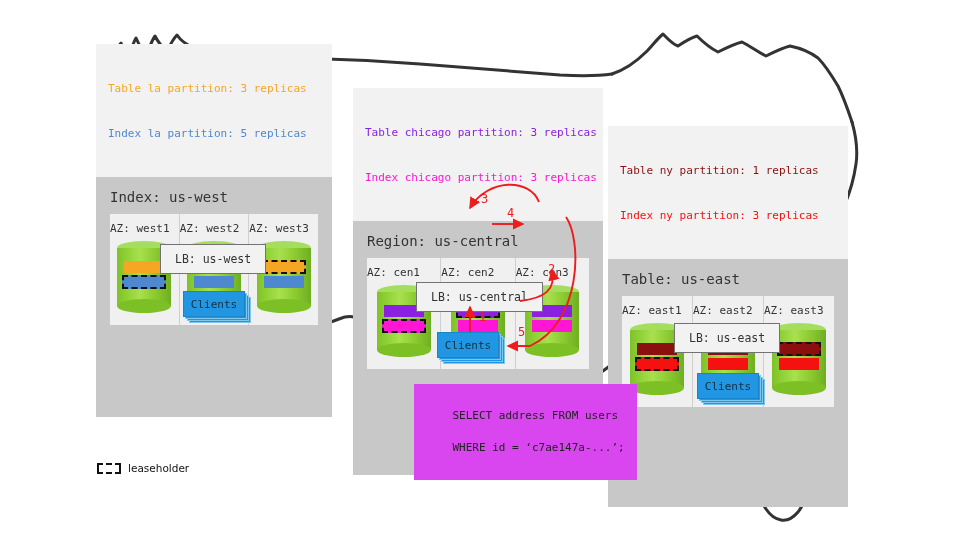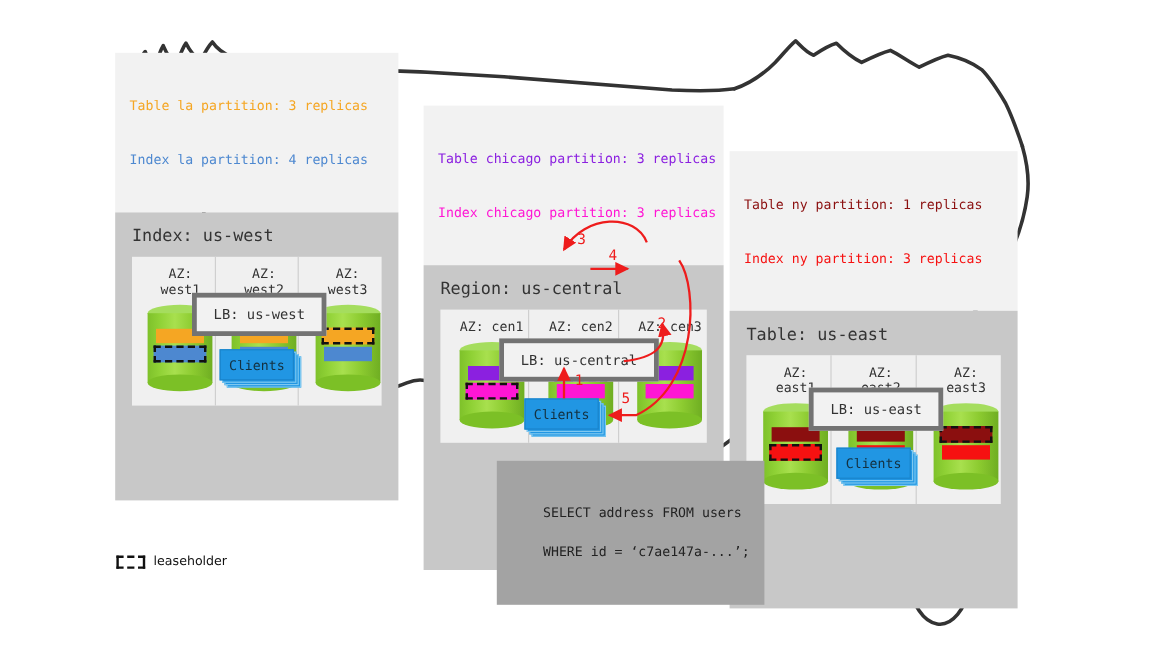--- a/index.html
+++ b/index.html
@@ -36,22 +36,21 @@
     font-family:"DejaVu Sans Mono","Liberation Mono",monospace;
   }
   .az-strip{
     background:#f0f0f0;
     margin:0 14px;
     display:flex;
     position:relative;
   }
   .az{
     flex:1 1 0;
-    padding:8px 0 12px 12px;
-    text-align:center;
+    padding:8px 0 12px 0;
     position:relative;
   }
   .az + .az{border-left:1px solid #cfcfcf;}
   .az-label{font-size:11px;color:#333;margin-bottom:6px;display:block;}
 
   
   .cyl{position:relative;width:54px;height:72px;margin:0 auto;}
   .cyl .body{
     position:absolute;left:0;top:7px;width:54px;height:58px;
     background:linear-gradient(to right,#7ec12a 0%,#8fd135 18%,#a8e04e 42%,#8ccb30 70%,#6fae22 100%);
@@ -70,21 +69,21 @@
   .band.b1{top:20px;}
   .band.b2{top:35px;}
   .band.lease{border:2px dashed #111111;box-sizing:border-box;height:14px;left:5px;width:44px;}
   .band.b1.lease{top:19px;}
   .band.b2.lease{top:34px;}
 
   
   .lb{
     position:absolute;
     background:#f2f2f2;
-    border:4px solid #737373;
+    border:1px solid #737373;
     font-size:11.5px;color:#333;
     padding:7px 14px;
     text-align:center;
     white-space:nowrap;
     z-index:20;
   }
   
   .clients{position:absolute;z-index:25;width:62px;height:26px;}
   .clients .sh{position:absolute;background:#2196e3;border:1px solid #7ec8f0;box-sizing:border-box;width:62px;height:26px;}
   .clients .s3{left:6px;top:6px;}
@@ -93,23 +92,23 @@
   .clients .front{
     position:absolute;left:0;top:0;width:62px;height:26px;
     background:#2196e3;border:1px solid #1a84cb;box-sizing:border-box;
     color:#14303f;font-size:11px;
     display:flex;align-items:center;justify-content:center;
   }
 
   
   .sqlbox{
     position:absolute;z-index:22;
-    background:#a3a3a3;
+    background:#d946ef;
     font-size:11px;color:#222;
-    padding:20px 12px;line-height:16px;white-space:pre;
+    padding:8px 12px;line-height:16px;white-space:pre;
   }
 
   
   .legend{position:absolute;z-index:30;display:flex;align-items:center;gap:7px;}
   .legend .swatch{width:24px;height:11px;border:2px dashed #111;box-sizing:border-box;}
   .legend .lbl{font-size:10.5px;color:#111;font-family:"DejaVu Sans","Liberation Sans",sans-serif;}
 
   .anum{
     position:absolute;z-index:45;color:#ee1c1c;font-size:12px;
     font-family:"DejaVu Sans Mono","Liberation Mono",monospace;
@@ -201,21 +200,21 @@
          C807,458 808,468 807,477 C806,486 803,494 798,500
          C793,506 787,509 781,508 C775,507 770,503 766,497
          C762,491 759,484 756,476 C753,468 751,460 749,452
          C747,444 746,436 745,428 C744,420 743,413 741,407
          C739,401 736,396 733,393"></path>
   </svg>
 
   <div class="region" style="left:96px;top:32px;width:236px;">
     <div class="region-head">
       <span class="ln" style="color:#f5a623">Table la partition: 3 replicas</span>
-      <span class="ln" style="color:#4d88d0">Index la partition: 4 replicas</span>
+      <span class="ln" style="color:#4d88d0">Index la partition: 5 replicas</span>
     </div>
     <div class="region-body" style="height:240px;">
       <div class="region-title">Index: us-west</div>
       <div class="az-strip">
         <div class="az">
           <span class="az-label">AZ: west1</span>
           <div class="cyl">
             <div class="top"></div>
             <div class="body"></div>
             <div class="bot"></div>

